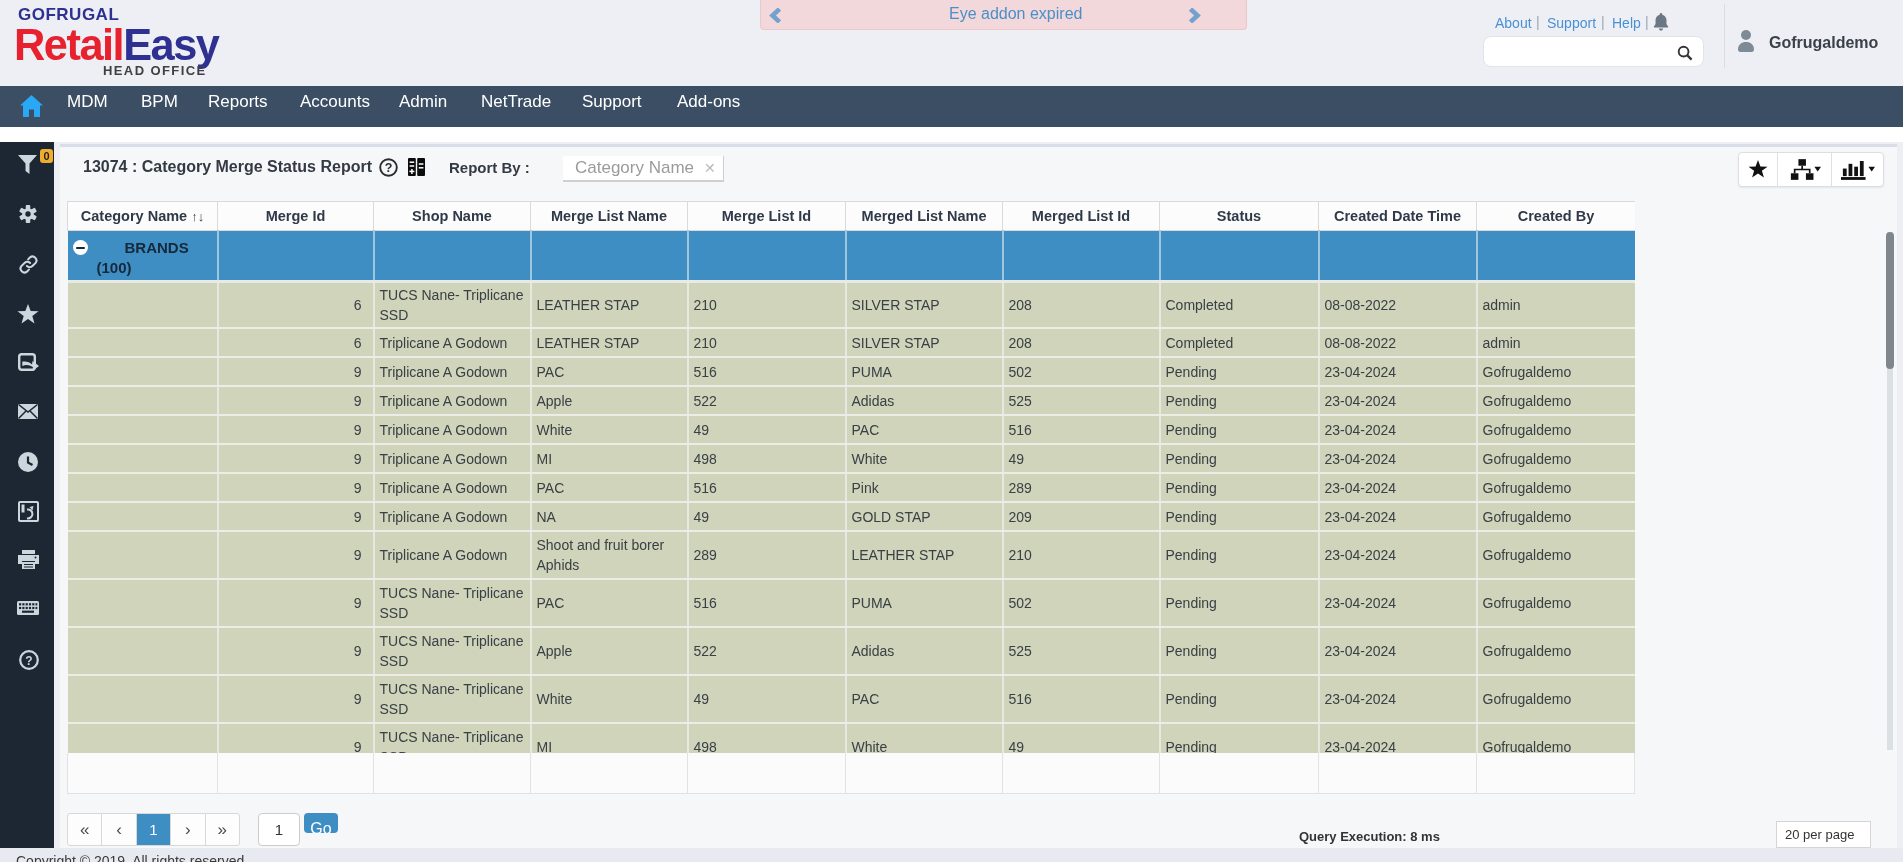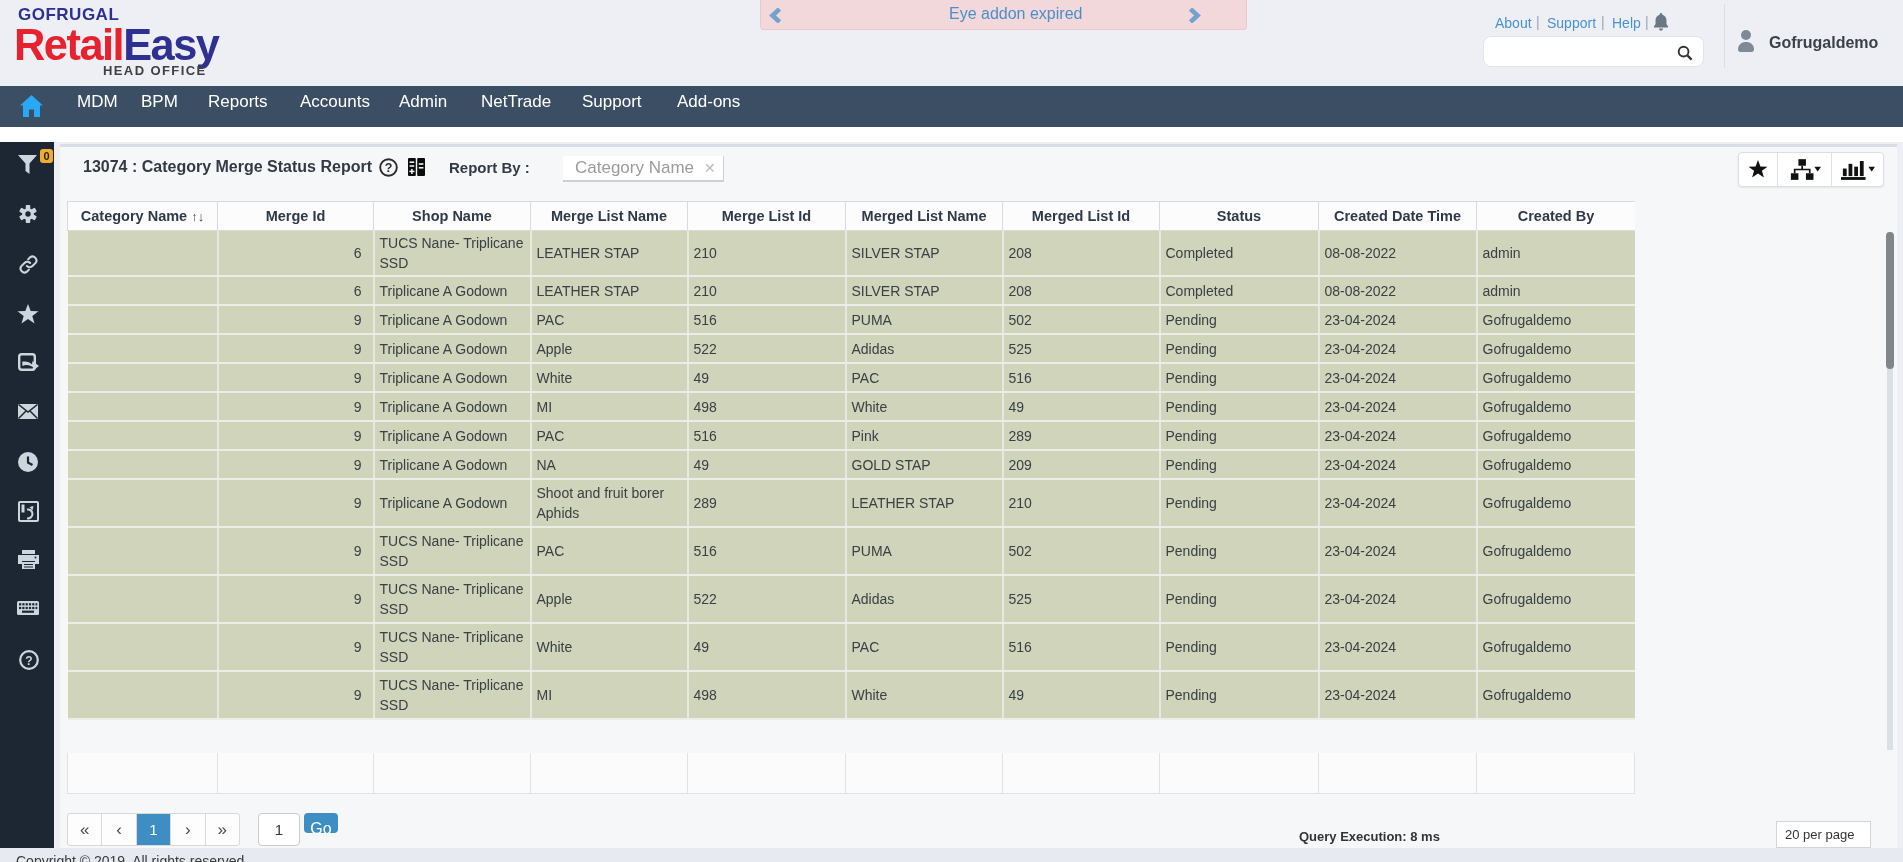--- a/index.html
+++ b/index.html
@@ -114,21 +114,21 @@
       <circle cx="10" cy="6" r="5" fill="#7e8a96"></circle>
       <path fill="#7e8a96" d="M10 13c4.5 0 8 2.6 8 7.5 0 1.6-.9 2.5-2.4 2.5H4.4C2.9 23 2 22.1 2 20.5 2 15.6 5.5 13 10 13z"></path>
     </svg>
   <div id="username">Gofrugaldemo</div>
 </div>
 
 <div id="navbar">
   <svg class="abs" style="left:20px;top:9px;" width="23" height="22" viewBox="0 0 20 19">
       <path fill="#29a8f5" d="M10 0l10 9h-2.6v10h-5.2v-6.5H7.8V19H2.6V9H0z"></path>
     </svg>
-  <div class="item" style="left:77px;text-align:center;">MDM</div>
+  <div class="item" style="left:67px;text-align:center;">MDM</div>
   <div class="item" style="left:141px;">BPM</div>
   <div class="item" style="left:208px;">Reports</div>
   <div class="item" style="left:300px;">Accounts</div>
   <div class="item" style="left:399px;">Admin</div>
   <div class="item" style="left:481px;">NetTrade</div>
   <div class="item" style="left:582px;">Support</div>
   <div class="item" style="left:677px;">Add-ons</div>
 </div>
 
 <div id="topwhite"></div>
@@ -278,20 +278,36 @@
   <th>Merge Id</th>
           <th>Shop Name</th>
           <th>Merge List Name</th>
           <th>Merge List Id</th>
           <th>Merged List Name</th>
           <th>Merged List Id</th>
           <th>Status</th>
           <th>Created Date Time</th>
           <th>Created By</th>
 </tr>
+<tr class="grp">
+  <td style="position:relative;">
+            <div id="grpminus"></div>
+            <div style="position:absolute;left:57px;top:7px;color:#16283a;font-weight:bold;font-size:15px;">BRANDS</div>
+            <div style="position:absolute;left:29px;top:27px;color:#16283a;font-weight:bold;font-size:15px;">(100)</div>
+          </td>
+  <td></td>
+          <td></td>
+          <td></td>
+          <td></td>
+          <td></td>
+          <td></td>
+          <td></td>
+          <td></td>
+          <td></td>
+</tr>
 <tr class="data h45">
           <td></td>
           <td class="num">6</td>
           <td>TUCS Nane- Triplicane<br>SSD</td>
           <td>LEATHER STAP</td>
           <td>210</td>
           <td>SILVER STAP</td>
           <td>208</td>
           <td>Completed</td>
           <td>08-08-2022</td>

